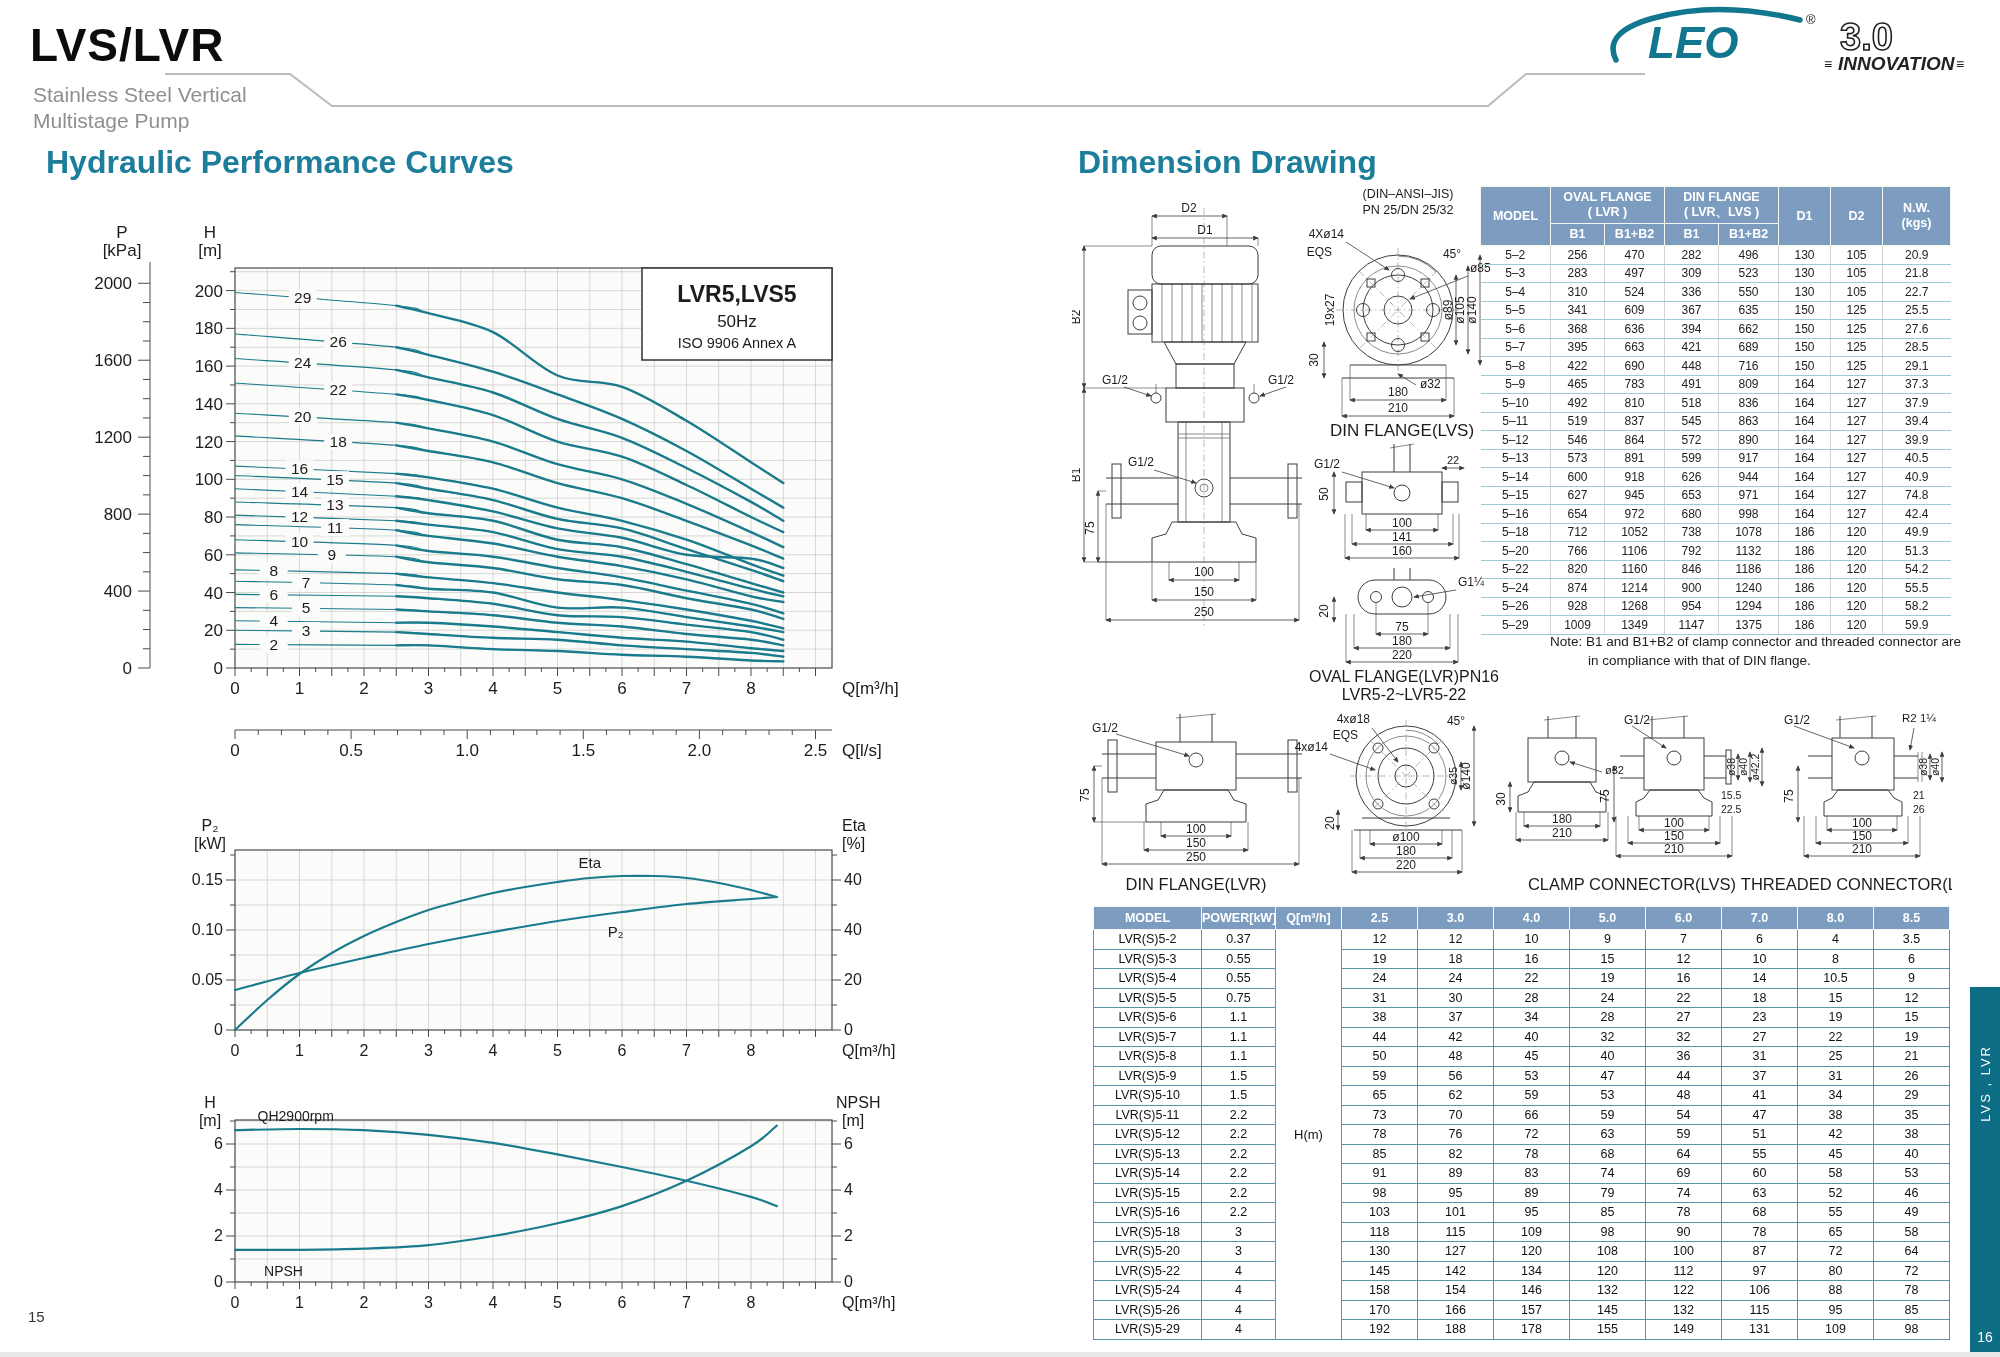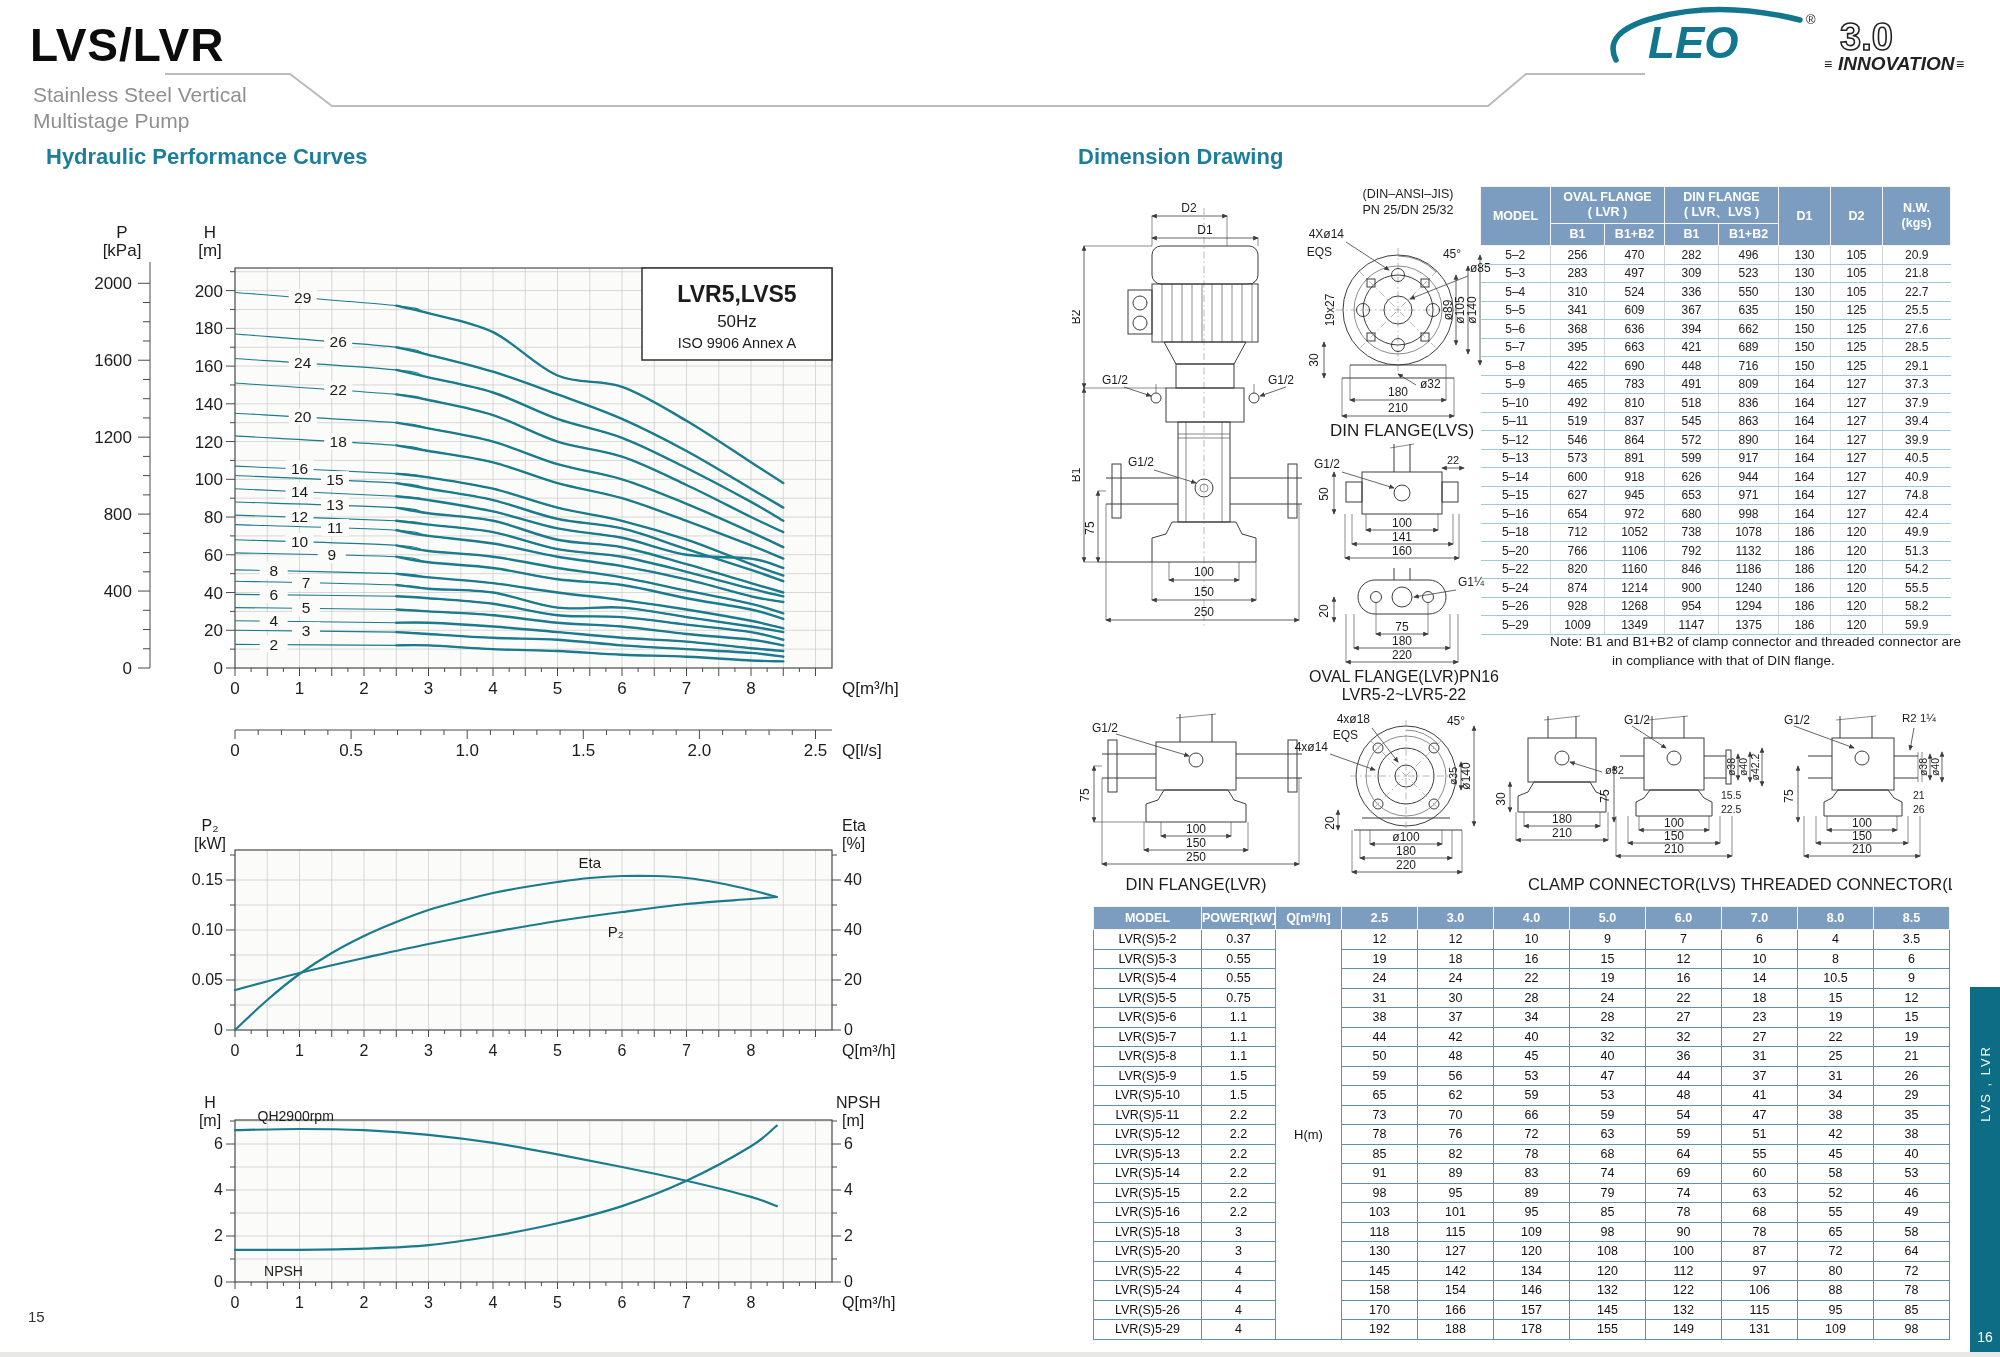--- a/index.html
+++ b/index.html
@@ -1,41 +1,41 @@
 <!DOCTYPE html>
 <html><head>
 <meta charset="utf-8">
 <style>
   html,body{margin:0;padding:0;background:#e8e8e6}
   #page{position:relative;width:2000px;height:1352px;background:#ffffff;overflow:hidden;
         font-family:"Liberation Sans",sans-serif;color:#222}
   .abs{position:absolute}
   .t1{position:absolute;left:30px;top:18px;font-size:46px;font-weight:bold;color:#0c0c0c;letter-spacing:1px}
   .sub{position:absolute;left:33px;top:82px;font-size:21px;font-weight:normal;color:#8f8f8f;line-height:26px}
-  .sect{position:absolute;font-size:22px;font-weight:bold;color:#1d7e9c}
+  .sect{position:absolute;font-size:32px;font-weight:bold;color:#1d7e9c}
   #decoline{position:absolute;left:0;top:0}
   #logo{position:absolute;left:1600px;top:6px}
   svg text{font-family:"Liberation Sans",sans-serif}
   
   #dwsvg rect,#dwsvg circle,#dwsvg path,#dwsvg line,#dwsvg polyline{fill:none;stroke:#3d3d3d;stroke-width:1}
   #dwsvg .lnt{stroke-width:.6}
   #dwsvg .ctl{stroke:#8a8a8a;stroke-width:.6;stroke-dasharray:7 3 1.5 3}
   #dwsvg .dim{stroke-width:.8;marker-start:url(#ma);marker-end:url(#mb)}
   #dwsvg .ldr{stroke-width:.8;marker-end:url(#mb)}
   #dwsvg marker path{fill:#3d3d3d;stroke:none}
   #dwsvg text{fill:#1c1c1c;stroke:none}
   
   #dimtbl{position:absolute;left:1480px;top:186px;width:470px;border-collapse:collapse;
           font-size:12px;text-align:center;color:#222;table-layout:fixed}
   #dimtbl th{background:#7d9dc0;color:#fff;font-size:12.5px;font-weight:bold;
              border:1.5px solid #f5f5f2;padding:3px 0;line-height:1.2}
   #dimtbl td{border-bottom:1px solid #9ec9db;border-right:1px solid #d4d4d4;padding:1px 0;height:15.5px}
   #dimtbl td:last-child{border-right:none}
   #dimnote{position:absolute;left:1550px;top:632px;font-size:13.5px;color:#1c1c1c;line-height:19px}
-  #dimnote .ind{margin-left:62px}
+  #dimnote .ind{margin-left:38px}
   
   #perftbl{position:absolute;left:1093px;top:906px;width:857px;border-collapse:collapse;
            font-size:12.5px;text-align:center;color:#111;table-layout:fixed}
   #perftbl th{background:#7d9dc0;color:#fff;font-size:12.5px;font-weight:bold;
               border:1.5px solid #f5f5f2;padding:4px 0}
   #perftbl td{border:1px solid #5d93a8;padding:1.5px 0;height:15.5px}
   #perftbl .hcell{font-size:13px}
   #pnum15{position:absolute;left:28px;top:1308px;font-size:15px;color:#333}
   #sidebar{position:absolute;left:1970px;top:987px;width:30px;height:370px;background:#0d6d84}
   #sidetext{position:absolute;top:58px;left:50%;transform:translateX(-50%) rotate(180deg);

